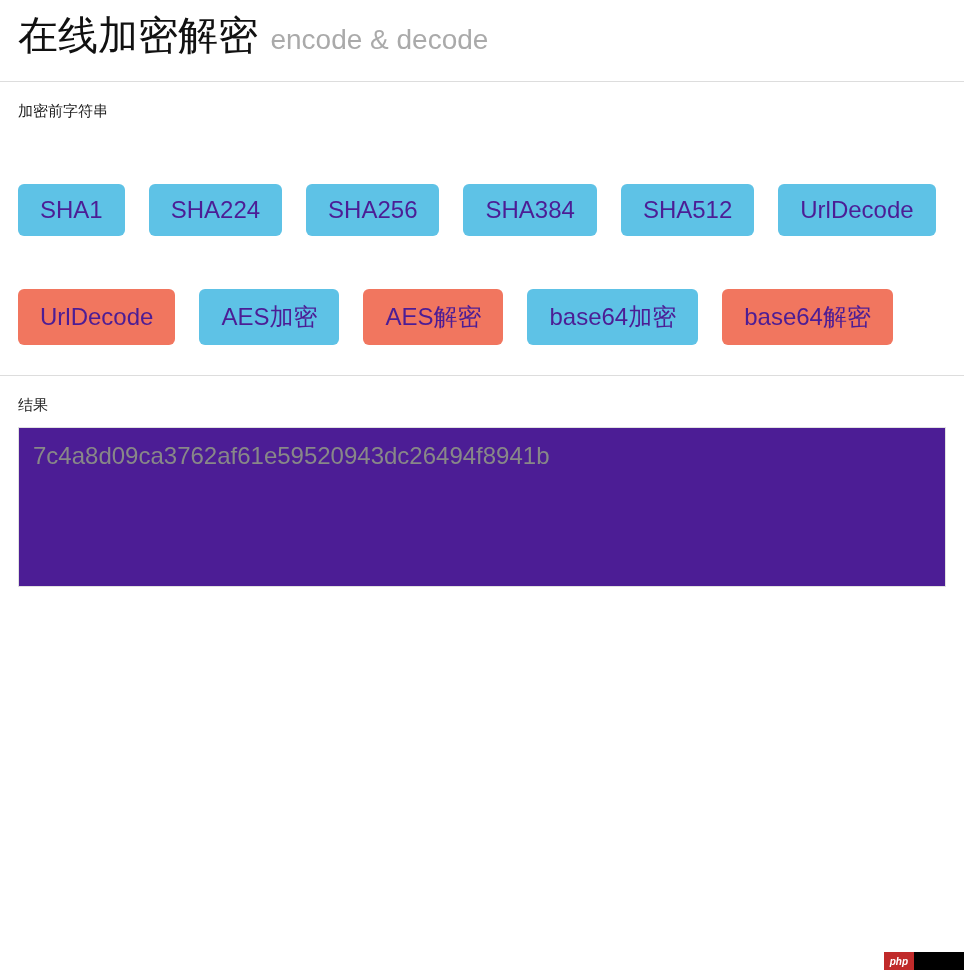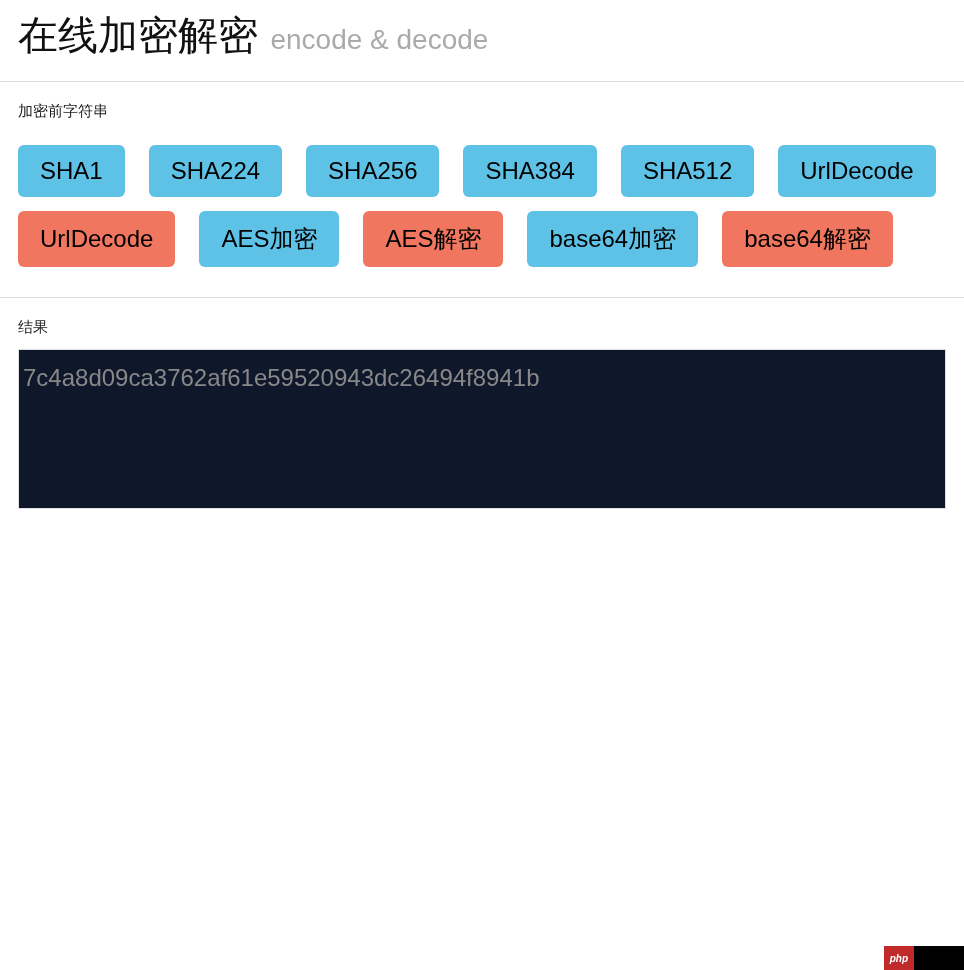--- a/index.html
+++ b/index.html
@@ -56,55 +56,56 @@
       display: flex;
       flex-wrap: wrap;
       gap: 14px 24px;
     }
     .btn {
       border: none;
       border-radius: 6px;
       padding: 12px 22px;
       font-size: 24px;
       font-weight: 400;
-      color: #000000;
+      color: #4c1d95;
       cursor: pointer;
       white-space: nowrap;
       font-family: inherit;
+      margin-top: 39px;
     }
     .btn-blue {
       background: #5ec2e6;
     }
     .btn-red {
       background: #f1765f;
     }
     .divider {
       height: 1px;
       background: #ddd;
       width: 100%;
     }
     .result-textarea {
       width: 100%;
       min-height: 160px;
       border: 1px solid #e1e1e1;
-      background: #0f172a;
-      padding: 14px 4px;
+      background: #4c1d95;
+      padding: 14px 14px;
       font-size: 24px;
       color: #888;
       font-family: inherit;
       resize: none;
       outline: none;
       word-break: break-all;
     }
     .footer-badge {
       position: fixed;
       right: 0;
       bottom: 0;
       display: flex;
-      height: 24px;
+      height: 18px;
     }
     .footer-php {
       background: #c02a2a;
       color: #fff;
       font-size: 10px;
       font-style: italic;
       font-weight: bold;
       padding: 2px 6px;
       display: flex;
       align-items: center;

